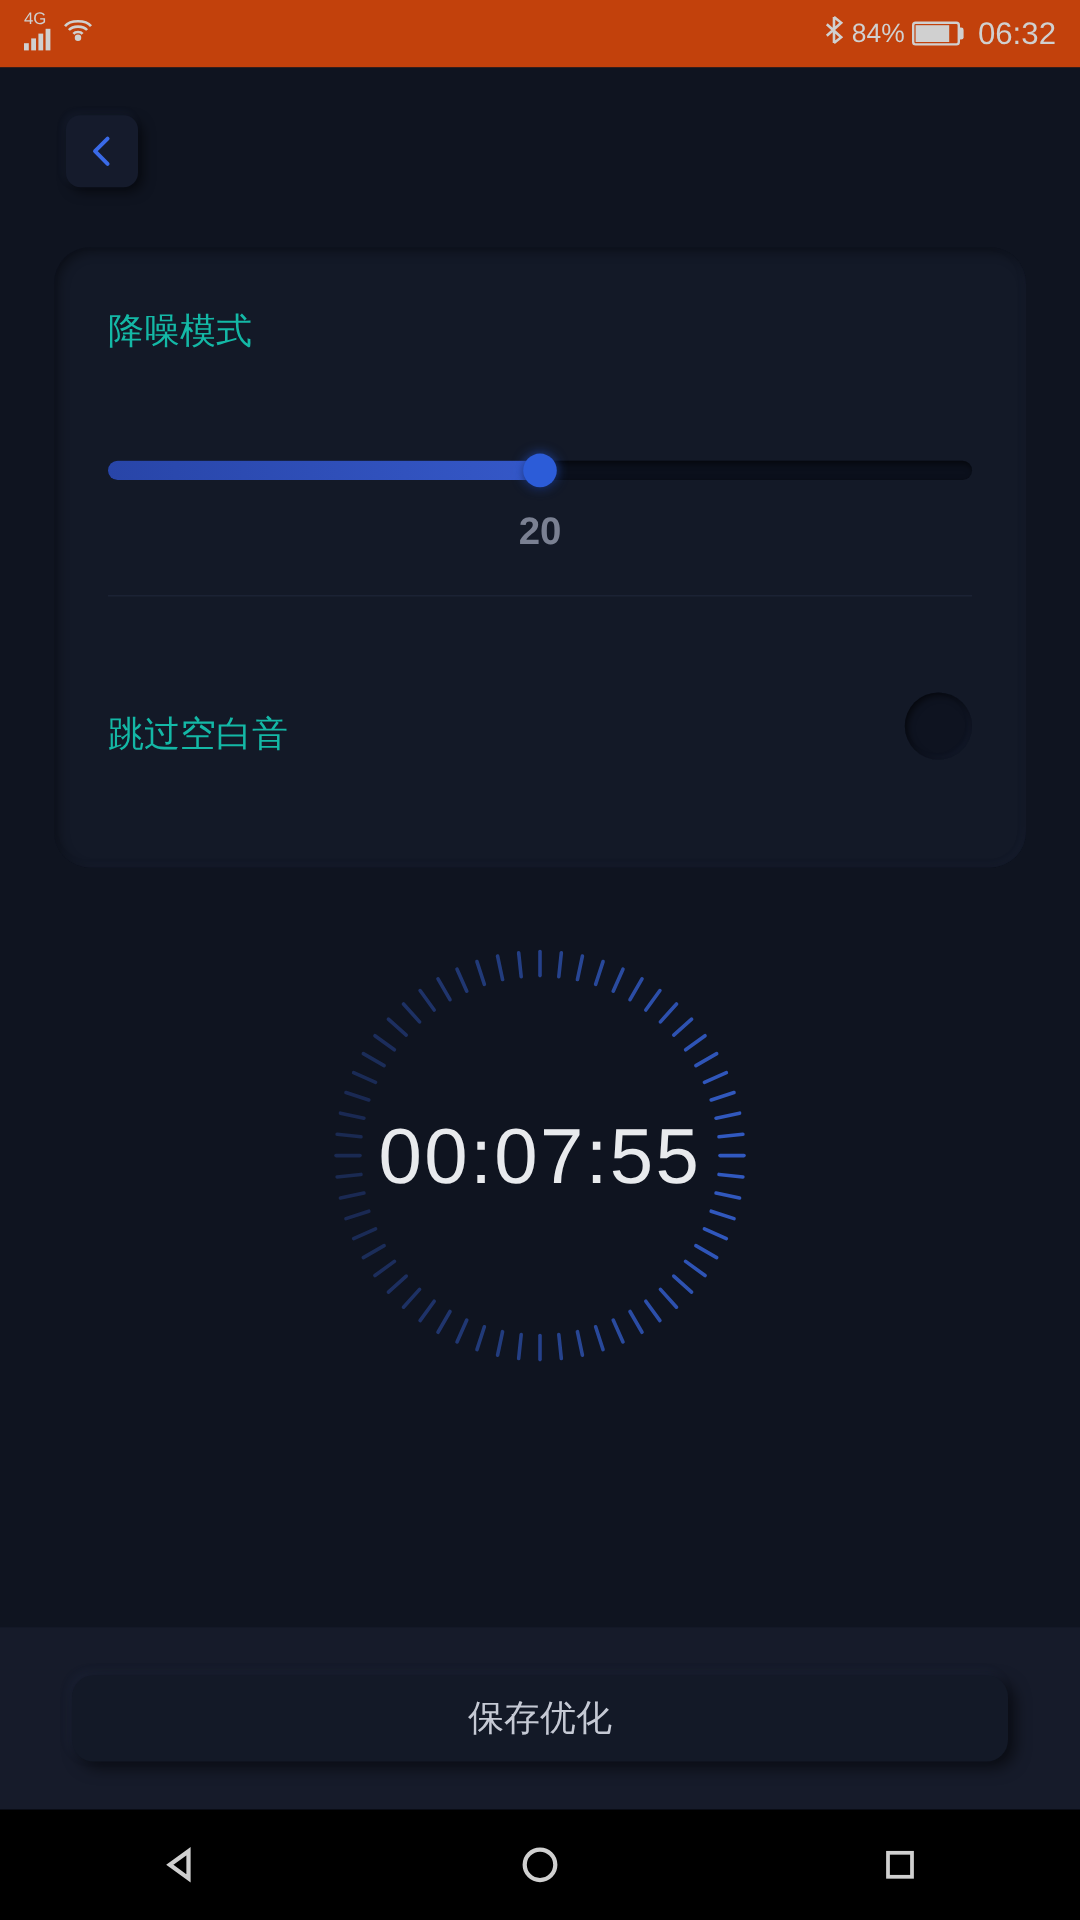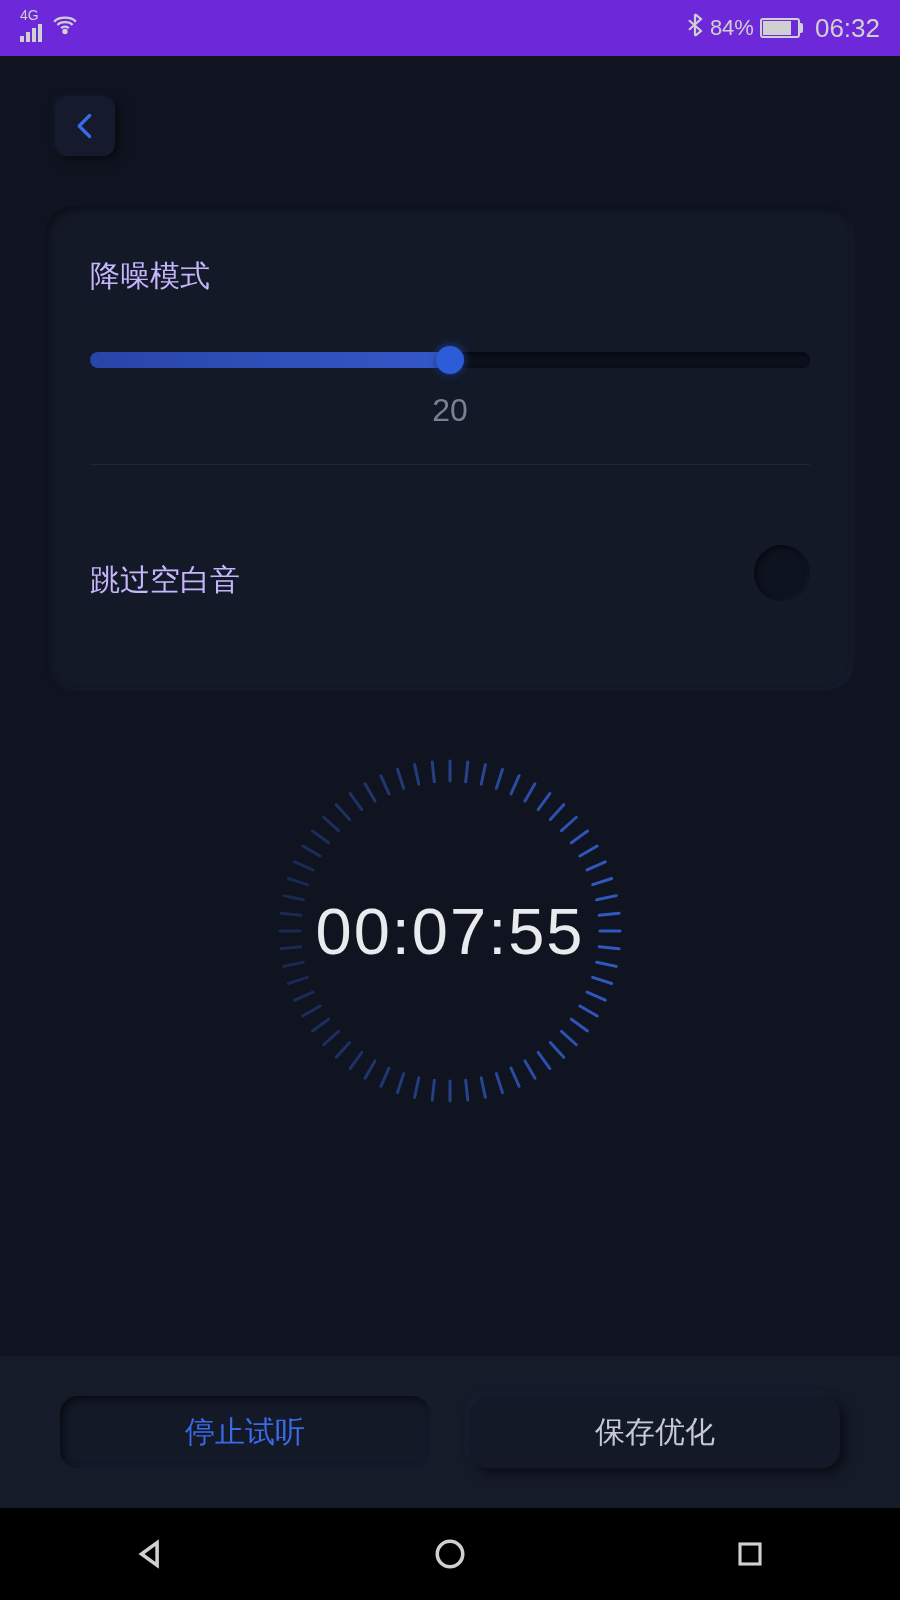--- a/index.html
+++ b/index.html
@@ -13,21 +13,21 @@
       background: #0f1420;
       font-family: -apple-system, "PingFang SC", "Microsoft YaHei", sans-serif;
       color: #b8bcc8;
       overflow: hidden;
       position: relative;
     }
     
     
     .status-bar {
       height: 56px;
-      background: #6d28d9;
+      background: #c2410c;
       display: flex;
       align-items: center;
       justify-content: space-between;
       padding: 0 20px;
       color: #d0d0d0;
       font-size: 22px;
     }
     .status-left {
       display: flex;
       align-items: center;
@@ -126,21 +126,21 @@
       box-shadow: inset 3px 3px 10px rgba(0,0,0,0.4), inset -2px -2px 6px rgba(60,80,130,0.08);
     }
     
     .noise-row {
       display: flex;
       align-items: center;
       justify-content: space-between;
     }
     .row-label {
       font-size: 30px;
-      color: #c4b5fd;
+      color: #14b8a6;
     }
     .radio-group {
       display: flex;
       gap: 50px;
     }
     .radio-option {
       display: flex;
       flex-direction: column;
       align-items: center;
       gap: 20px;
@@ -163,21 +163,22 @@
       background: #2c5cd8;
       box-shadow: 0 0 12px rgba(44,92,216,0.6);
     }
     .radio-label {
       font-size: 26px;
       color: #8a90a0;
     }
     
     
     .slider-area {
-      margin-top: 55px;
+      margin-top: 87px;
+      font-weight: bold;
     }
     .slider-track {
       position: relative;
       height: 16px;
       background: #0b101c;
       border-radius: 10px;
       box-shadow: inset 2px 2px 5px rgba(0,0,0,0.6);
     }
     .slider-fill {
       position: absolute;
@@ -430,23 +431,20 @@
           <line x1="133.64745084375787" y1="37.34152255572698" x2="127.46711095625892" y2="18.32039222982391" stroke="#3a6ae8" stroke-width="3" stroke-opacity="0.44" stroke-linecap="round"></line>
           <line x1="148.81324637733604" y1="33.277859889929175" x2="144.65501256098082" y2="13.714907875253061" stroke="#3a6ae8" stroke-width="3" stroke-opacity="0.47" stroke-linecap="round"></line>
           <line x1="164.32073050985187" y1="30.821715694759007" x2="162.2301612444988" y2="10.931277787393554" stroke="#3a6ae8" stroke-width="3" stroke-opacity="0.50" stroke-linecap="round"></line>
         </g>
     </svg>
     <div class="timer-text">00:07:55</div>
   </div>
 </div>
 
 <div class="bottom-bar">
-  <div class="action-btn active">
-    <span>停止试听</span>
-  </div>
   <div class="action-btn">
     <span>保存优化</span>
   </div>
 </div>
 
 <div class="nav-bar">
   <div class="nav-btn">
     <svg width="34" height="34" viewBox="0 0 24 24">
       <path d="M17 4 L6 12 L17 20 Z"></path>
     </svg>

